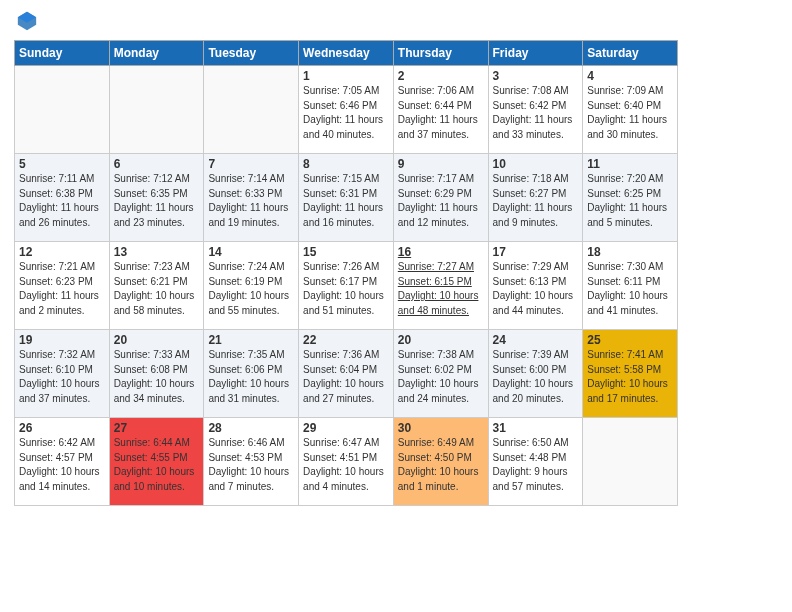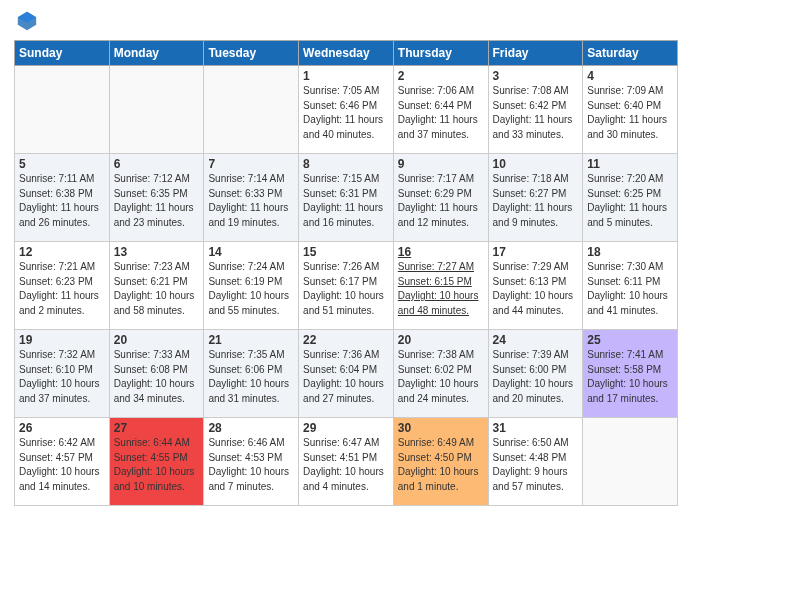--- a/index.html
+++ b/index.html
@@ -307,21 +307,21 @@
 Daylight: 10 hours
 and 24 minutes.</div>
           </td>
           <td style="background: rgb(240, 244, 248);">
             <span class="day-number">24</span>
             <div class="day-info">Sunrise: 7:39 AM
 Sunset: 6:00 PM
 Daylight: 10 hours
 and 20 minutes.</div>
           </td>
-          <td style="background: #c4b5fd;">
+          <td style="background: #eab308;">
             <span class="day-number">25</span>
             <div class="day-info">Sunrise: 7:41 AM
 Sunset: 5:58 PM
 Daylight: 10 hours
 and 17 minutes.</div>
           </td>
         </tr>
         <tr>
           <td style="background: rgb(255, 255, 255); margin-left: 40px;">
             <span class="day-number">26</span>

